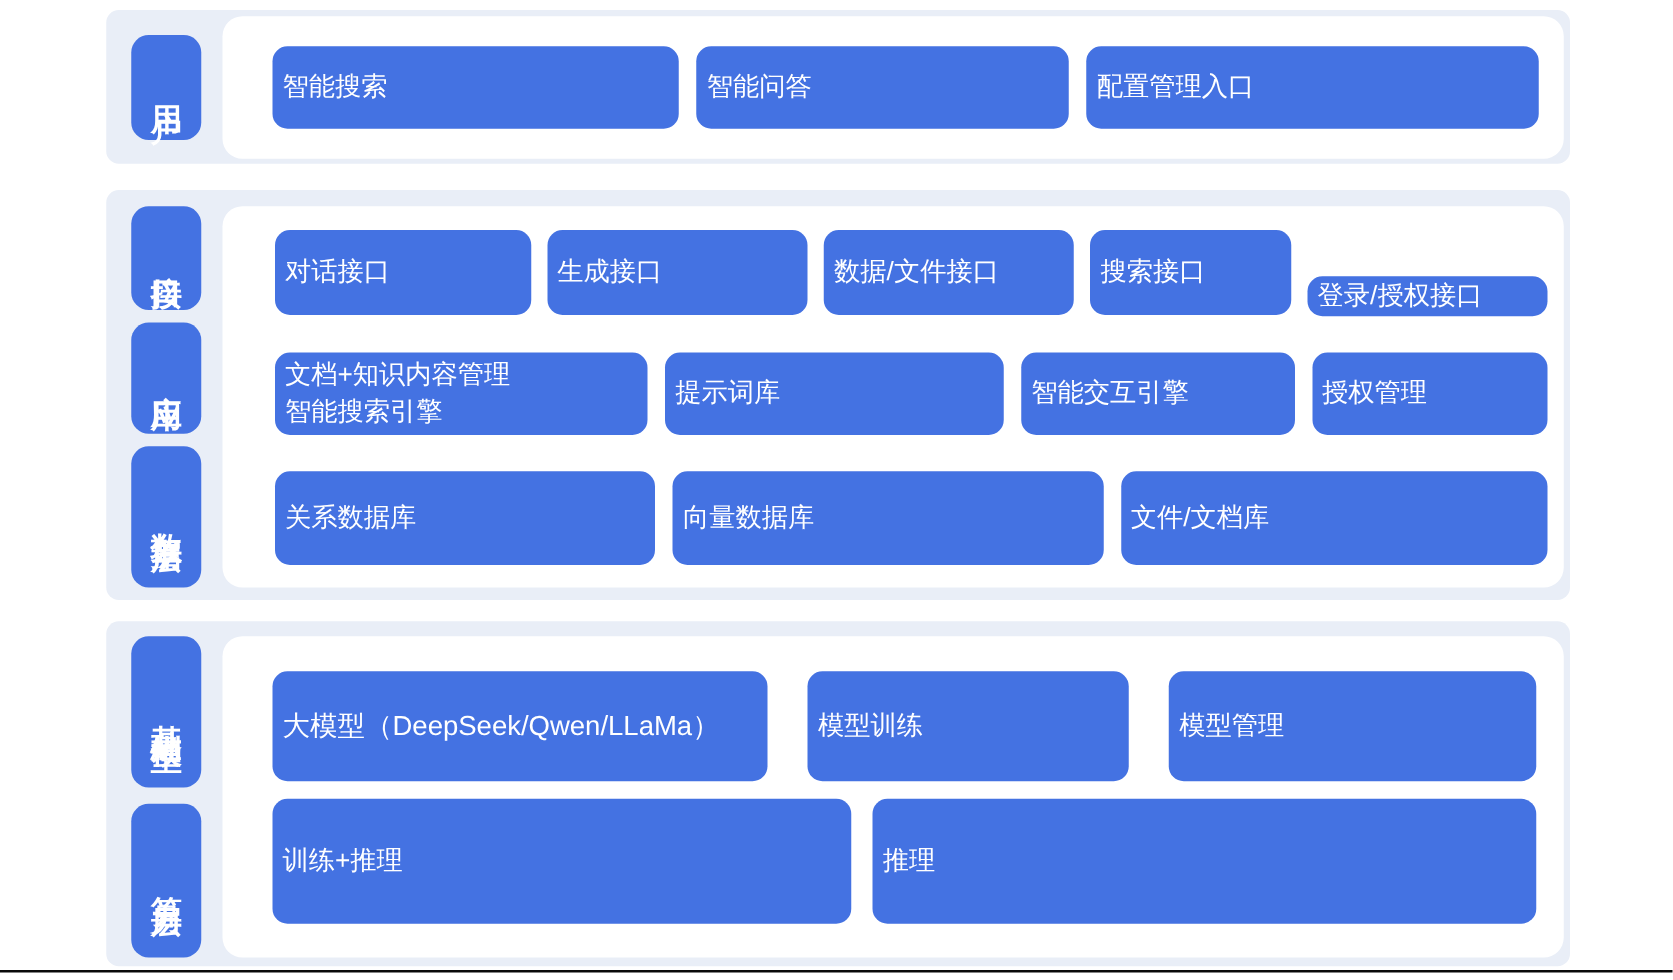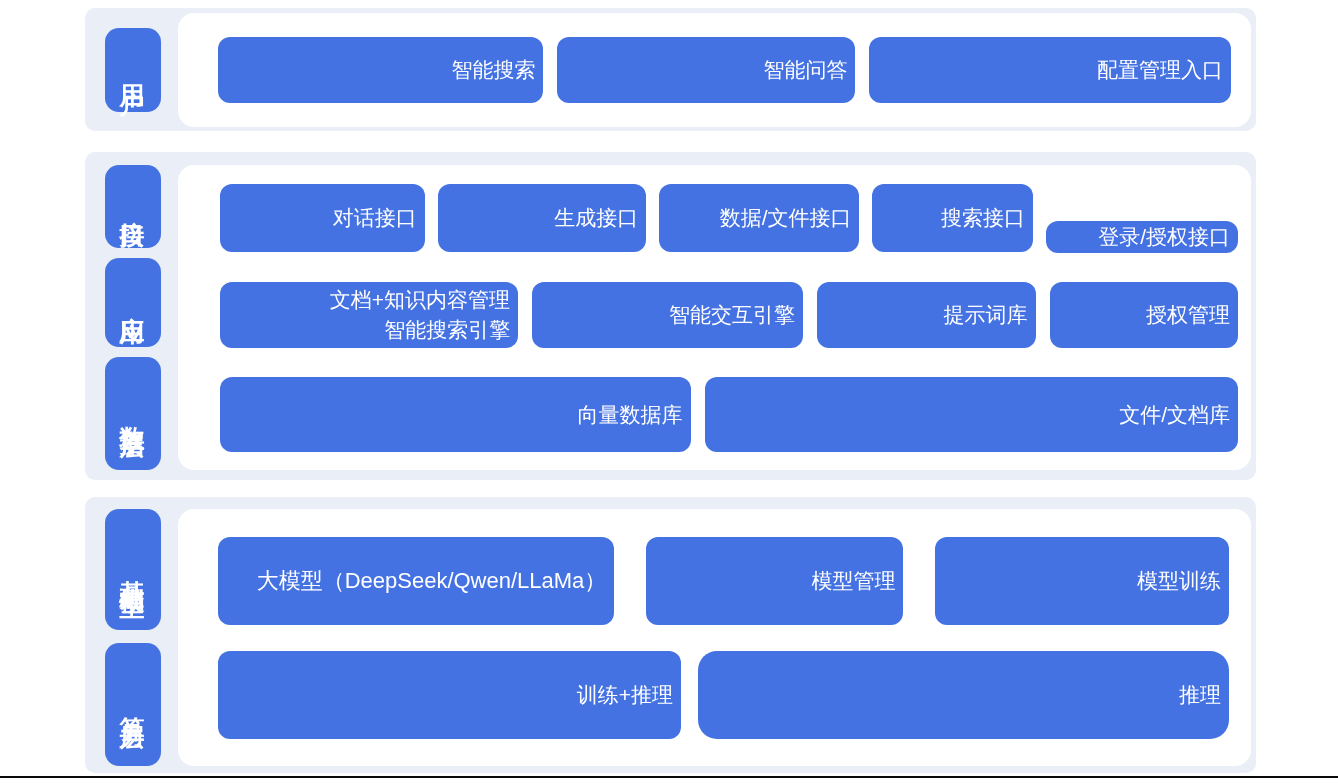--- a/index.html
+++ b/index.html
@@ -62,21 +62,21 @@
   }
   .band-1 .panel{justify-content:center;padding:0 20px 0 40px;}
   .band-2 .panel{justify-content:space-between;padding:19px 13px 18px 42px;}
   .band-3 .panel{justify-content:space-between;padding:28px 22px 27px 40px;}
 
   .row{display:flex;align-items:stretch;}
   .btn{
     background:var(--accent);
     border-radius:12px;
     color:var(--text-on-accent);
-    display:flex;flex-direction:column;align-items:flex-end;justify-content:center;
+    display:flex;flex-direction:column;align-items:flex-start;justify-content:center;
     text-align:center;
     font-size:21px;line-height:1.42;
     flex:1 1 0;
     padding:16px 8px;box-sizing:border-box;
     min-width:0;
   }
   
   .r-b1-0{height:66px;gap:14px;}
   .r-b1-0 .btn:nth-child(1){flex-grow:326;}
   .r-b1-0 .btn:nth-child(2){flex-grow:297;}
@@ -98,23 +98,23 @@
   .r-b2-2{height:75px;gap:14px;}
   .r-b2-2 .btn:nth-child(1){flex-grow:303;}
   .r-b2-2 .btn:nth-child(2){flex-grow:345;}
   .r-b2-2 .btn:nth-child(3){flex-grow:342;}
 
   .r-b3-0{height:88px;gap:32px;}
   .r-b3-0 .btn:nth-child(1){flex-grow:396;font-size:22px;}
   .r-b3-0 .btn:nth-child(2){flex-grow:251;}
   .r-b3-0 .btn:nth-child(3){flex-grow:289;}
 
-  .r-b3-1{height:88px;gap:17px;}
+  .r-b3-1{height:100px;gap:17px;}
   .r-b3-1 .btn:nth-child(1){flex-grow:462;}
-  .r-b3-1 .btn:nth-child(2){flex-grow:532;border-radius:19px;}
+  .r-b3-1 .btn:nth-child(2){flex-grow:532;}
 
   .btn .line{display:block;}
 
   .bottom-line{
     position:absolute;left:0;top:776px;width:1338px;height:2px;
     background:var(--line);
   }
 </style>
 </head>
 <body>
@@ -163,30 +163,33 @@
           <div class="btn">
             <span class="line">登录/授权接口</span>
           </div>
         </div>
       <div class="row r-b2-1">
           <div class="btn">
             <span class="line">文档+知识内容管理</span>
             <span class="line">智能搜索引擎</span>
           </div>
           <div class="btn">
+            <span class="line">提示词库</span>
+          </div>
+          <div class="btn">
             <span class="line">智能交互引擎</span>
           </div>
           <div class="btn">
-            <span class="line">提示词库</span>
-          </div>
-          <div class="btn">
             <span class="line">授权管理</span>
           </div>
         </div>
       <div class="row r-b2-2">
+          <div class="btn">
+            <span class="line">关系数据库</span>
+          </div>
           <div class="btn">
             <span class="line">向量数据库</span>
           </div>
           <div class="btn">
             <span class="line">文件/文档库</span>
           </div>
         </div>
     </div>
   </div>
 
@@ -194,24 +197,24 @@
     <div class="label-col">
         <div class="vlabel">基础模型</div>
         <div class="vlabel">算力层</div>
       </div>
     <div class="panel">
       <div class="row r-b3-0">
           <div class="btn">
             <span class="line">大模型（DeepSeek/Qwen/LLaMa）</span>
           </div>
           <div class="btn">
+            <span class="line">模型训练</span>
+          </div>
+          <div class="btn">
             <span class="line">模型管理</span>
-          </div>
-          <div class="btn">
-            <span class="line">模型训练</span>
           </div>
         </div>
       <div class="row r-b3-1">
           <div class="btn">
             <span class="line">训练+推理</span>
           </div>
           <div class="btn">
             <span class="line">推理</span>
           </div>
         </div>

